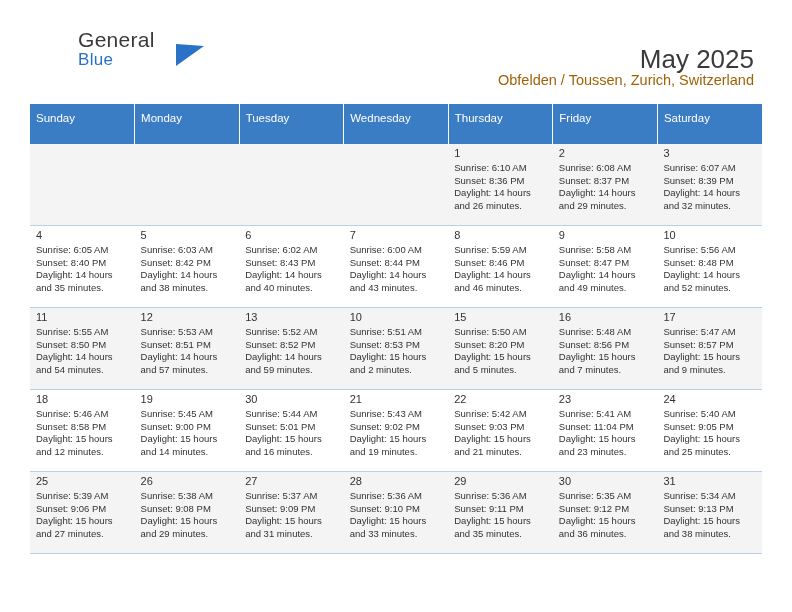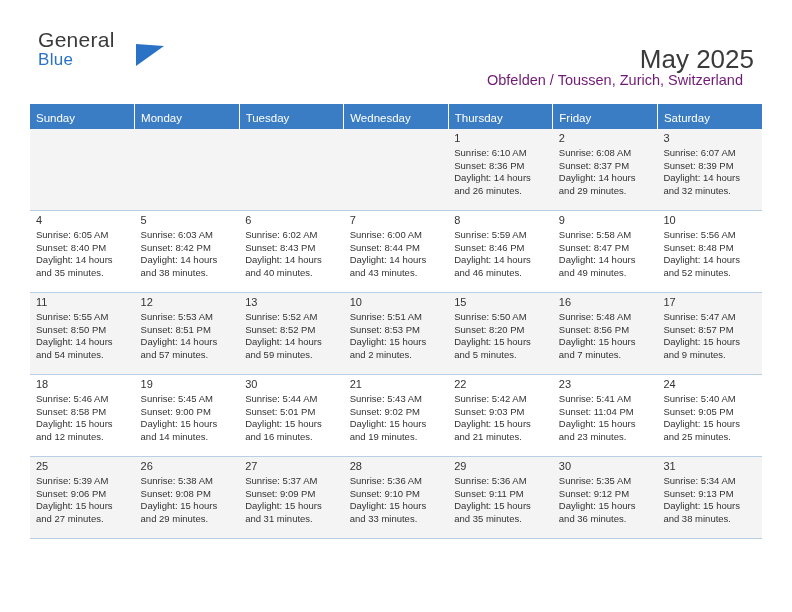--- a/index.html
+++ b/index.html
@@ -18,20 +18,21 @@
     position: relative;
     width: 792px;
     height: 612px;
     box-sizing: border-box;
     padding: 0 30px;
   }
   
   .header {
     position: relative;
     height: 72px;
+    margin-left: 40px;
   }
   .logo {
     position: absolute;
     left: 8px;
     top: 28px;
     width: 140px;
     height: 44px;
   }
   .logo-general {
     font-size: 21px;
@@ -56,42 +57,42 @@
   .title {
     position: absolute;
     right: 8px;
     top: 44px;
     font-size: 26px;
     color: #3a3a3a;
     text-align: right;
   }
   .subtitle {
     position: absolute;
-    right: 19px;
+    right: 8px;
     top: 72px;
     font-size: 14.5px;
-    color: #701a75;
+    color: #a16207;
     text-align: right;
   }
   
   .calendar {
     position: absolute;
     left: 30px;
     top: 104px;
     width: 732px;
     border-collapse: collapse;
     table-layout: fixed;
   }
   .calendar th {
     background: #3b7dc4;
     color: #ffffff;
     font-size: 11.5px;
     font-weight: normal;
     text-align: left;
-    padding: 5px 0 2px 6px;
+    padding: 5px 0 17px 6px;
     height: 18px;
     border-right: 1px solid #ffffff;
     margin-top: 8px;
   }
   .calendar th:last-child { border-right: none; }
   .calendar td {
     vertical-align: top;
     height: 76px;
     padding: 3px 5px 2px 6px;
     border-bottom: 1px solid #b9cfe6;

